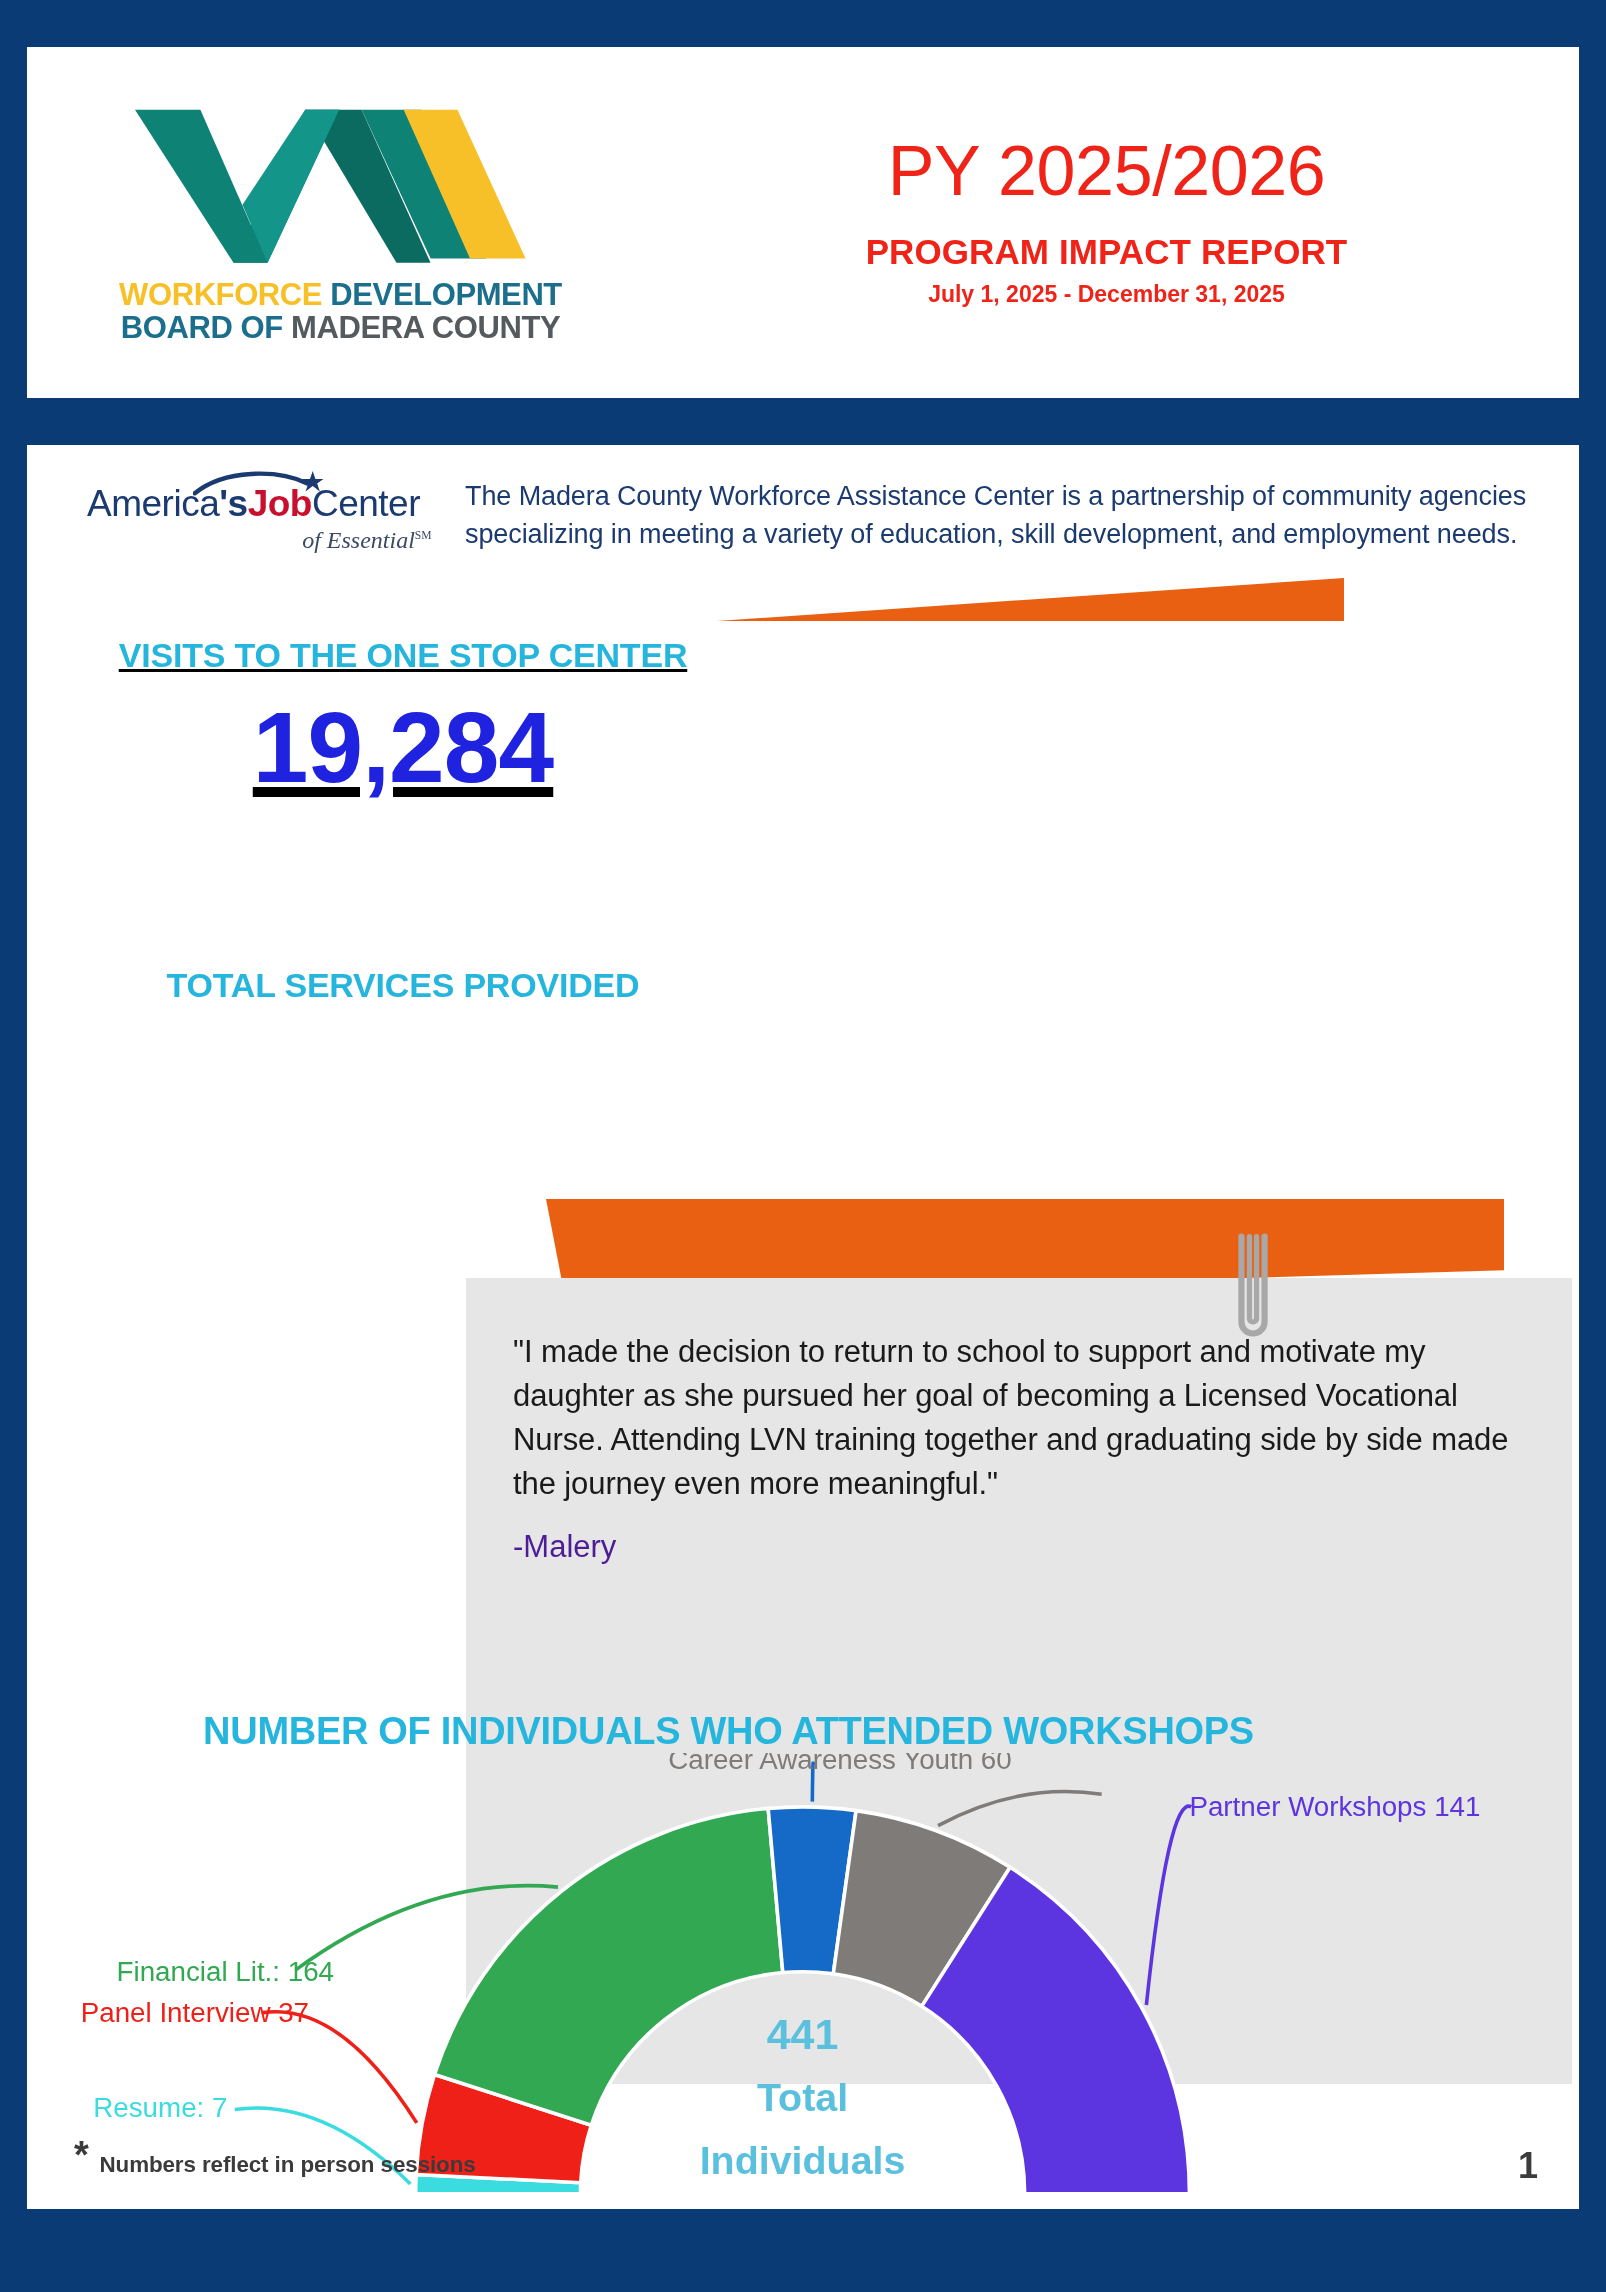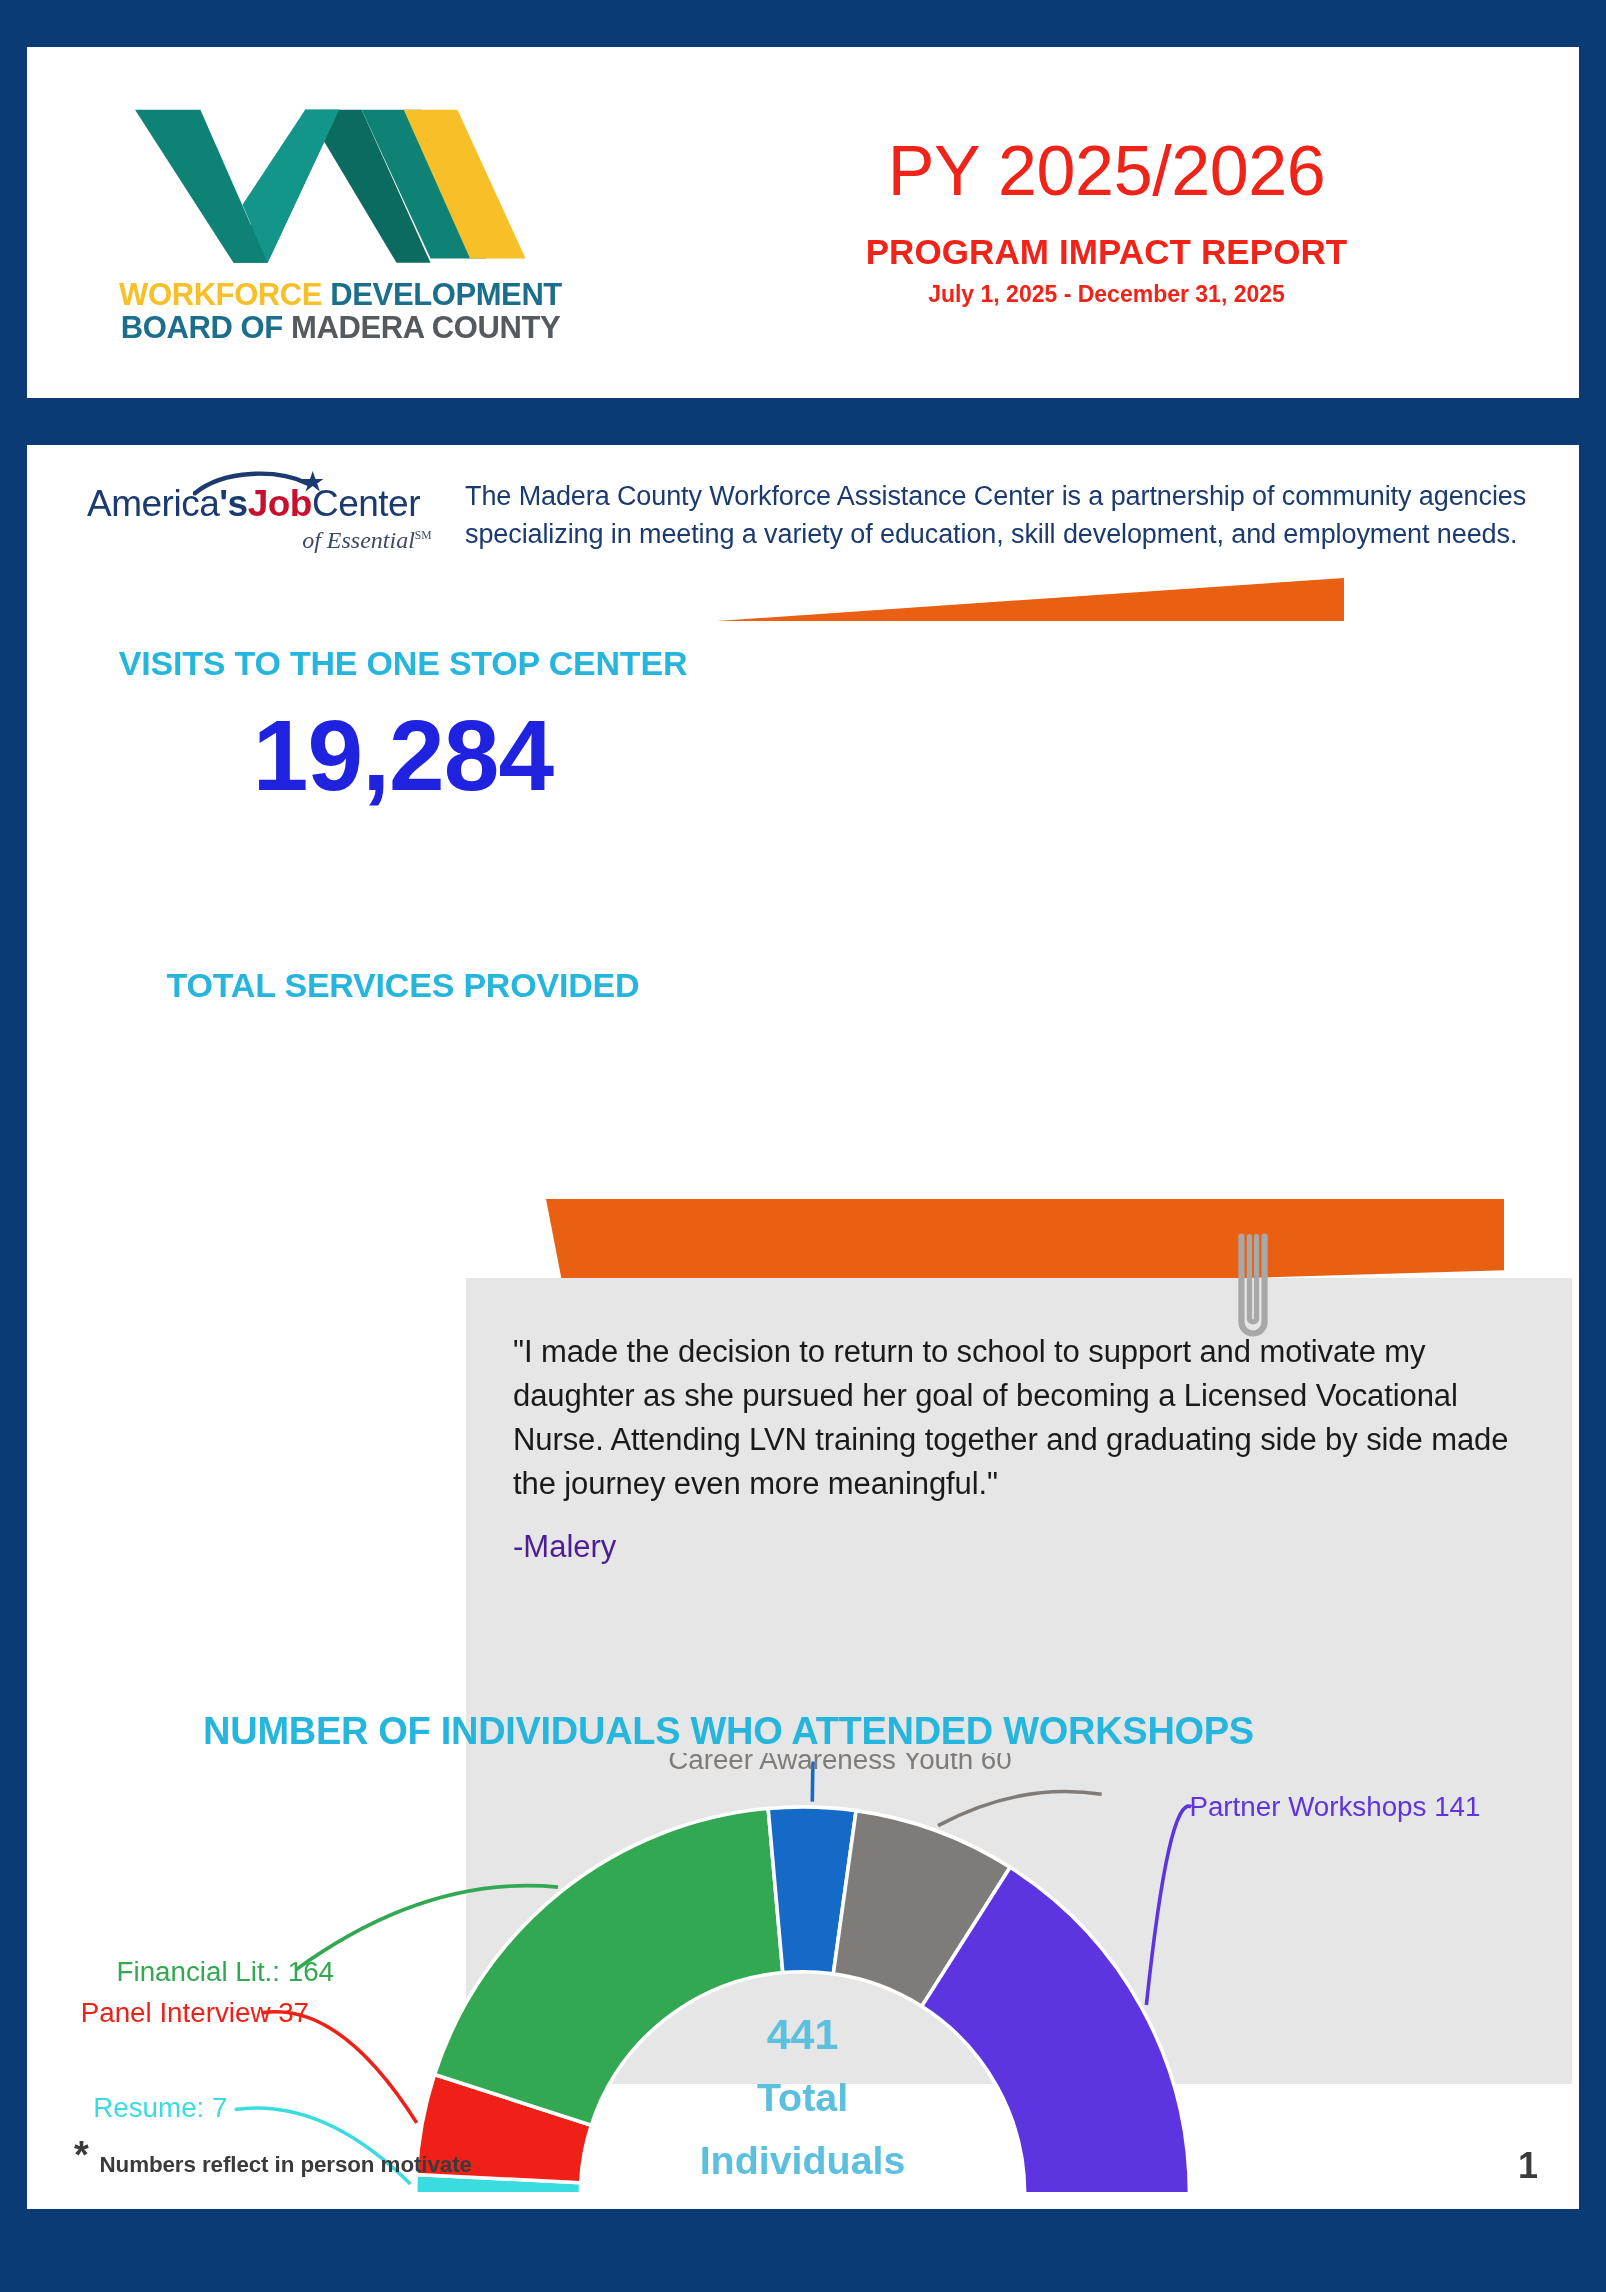--- a/index.html
+++ b/index.html
@@ -125,21 +125,21 @@
     left: 438px; top: 32px;
     width: 1088px;
     color: #1b3a70;
     font-size: 27px;
     line-height: 1.42;
     letter-spacing: -0.1px;
   }
 
   
   .stat { position: absolute; left: 0; width: 752px; text-align: center; }
-  .stat-1 { top: 199px; }
+  .stat-1 { top: 191px; text-decoration: underline; }
   .stat-2 { top: 521px; }
   .stat-label {
     color: #26b6dd;
     font-weight: 800;
     font-size: 34px;
     letter-spacing: -0.2px;
     white-space: nowrap;
   }
   .stat-value {
     color: #1f23e0;
@@ -335,19 +335,19 @@
         <g fill="#5bc0de" font-family="Liberation Sans, sans-serif" font-weight="700" text-anchor="middle">
           <text x="866" y="330" font-size="48">441</text>
           <text x="866" y="400" font-size="44">Total</text>
           <text x="866" y="470" font-size="44">Individuals</text>
         </g>
       </svg>
     </div>
 
     <div class="footnote">
       <span class="footnote-star">*</span>
-      <span class="footnote-text">Numbers reflect in person motivate</span>
+      <span class="footnote-text">Numbers reflect in person sessions</span>
     </div>
     <div class="page-number">1</div>
 
   </div>
 </div>
 
 
 </body></html>

